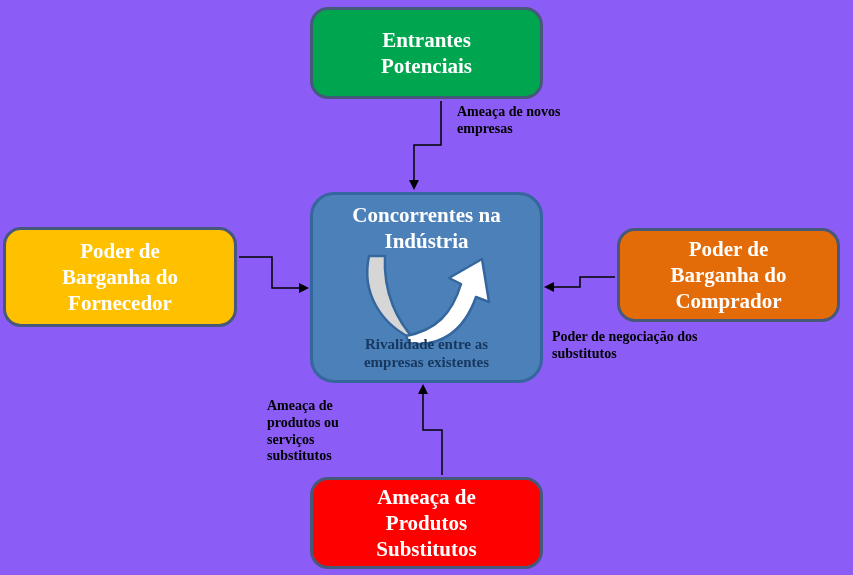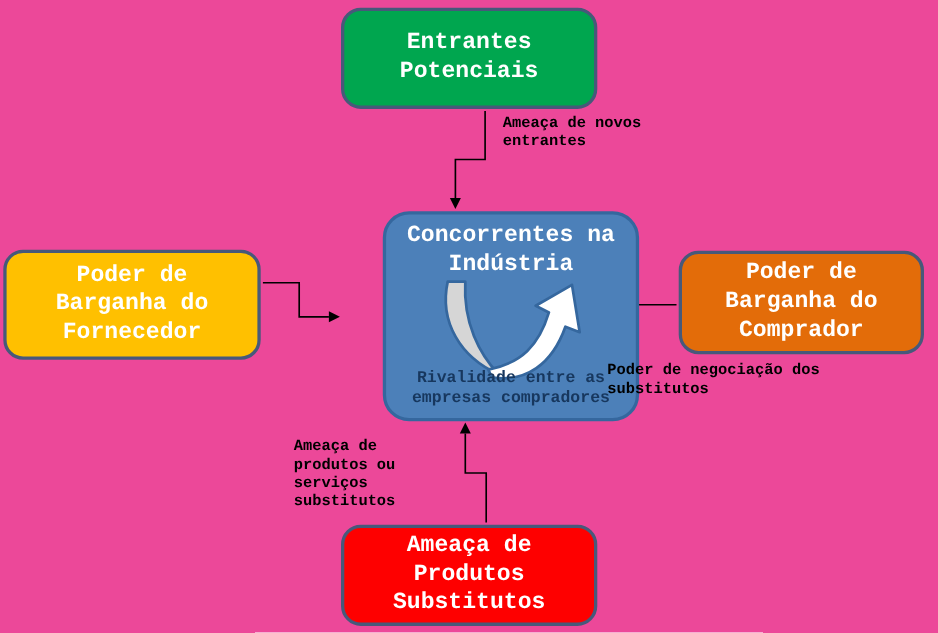--- a/index.html
+++ b/index.html
@@ -1,32 +1,32 @@
 <!DOCTYPE html>
 <html><head>
 <meta charset="utf-8">
 <style>
   html,body{margin:0;padding:0;background:#fff;}
   .canvas{
-    position:relative;width:853px;height:575px;background:#ec4899;overflow:hidden;
-    font-family:Liberation Mono, monospace;
+    position:relative;width:853px;height:575px;background:#8b5cf6;overflow:hidden;
+    font-family:Liberation Serif, serif;
   }
   .box{
     position:absolute;display:flex;align-items:center;justify-content:center;
     border:3px solid #47597A;border-radius:18px;box-sizing:border-box;
     text-align:center;color:#ffffff;font-weight:bold;font-size:21px;line-height:1.25;
     white-space:pre-line;
   }
   .box-entrants{left:310px;top:7px;width:233px;height:92px;}
   .box-supplier{left:3px;top:227px;width:234px;height:100px;}
   .box-buyer{left:617px;top:228px;width:223px;height:94px;}
   .box-substitutes{left:310px;top:477px;width:233px;height:92px;}
   .box-center{
     left:310px;top:192px;width:233px;height:191px;border-radius:24px;
-    border-color:#35679E;display:block;margin-left:38px;
+    border-color:#35679E;display:block;
   }
   .center-title{
     position:absolute;top:7px;left:0;right:0;text-align:center;color:#fff;
     font-weight:bold;font-size:21px;line-height:1.25;white-space:pre-line;
   }
   .center-subtitle{
     position:absolute;bottom:9px;left:0;right:0;text-align:center;color:#17375E;
     font-weight:bold;font-size:15px;line-height:1.2;white-space:pre-line;
   }
   .swoosh{position:absolute;left:41px;top:58px;}
@@ -80,25 +80,25 @@
 Substitutos</div>
 
   <div class="box box-center" style="background-color: rgb(76, 128, 185);">
     <div class="center-title">Concorrentes na
 Indústria</div>
     <svg class="swoosh" width="150" height="100" viewBox="0 0 150 100">
       <path d="M15,3 C7,40 27,72 61,87 C44,69 29,41 31,3 Z" fill="#D6D6D6" stroke="#35679E" stroke-width="2.5" stroke-linejoin="round"></path>
       <path d="M55,90 C86,95 110,78 122,44 L135,49 L128,6 L95,25 L107,31 C98,61 82,77 52,83 Z" fill="#FFFFFF" stroke="#35679E" stroke-width="2.5" stroke-linejoin="round"></path>
     </svg>
     <div class="center-subtitle">Rivalidade entre as
-empresas compradores</div>
+empresas existentes</div>
   </div>
 
   <div class="conn-label lbl-entrants">Ameaça de novos
-entrantes</div>
+empresas</div>
 
 
   <div class="conn-label lbl-buyer">Poder de negociação dos
 substitutos</div>
 
   <div class="conn-label lbl-substitutes">Ameaça de
 produtos ou
 serviços
 substitutos</div>
 

